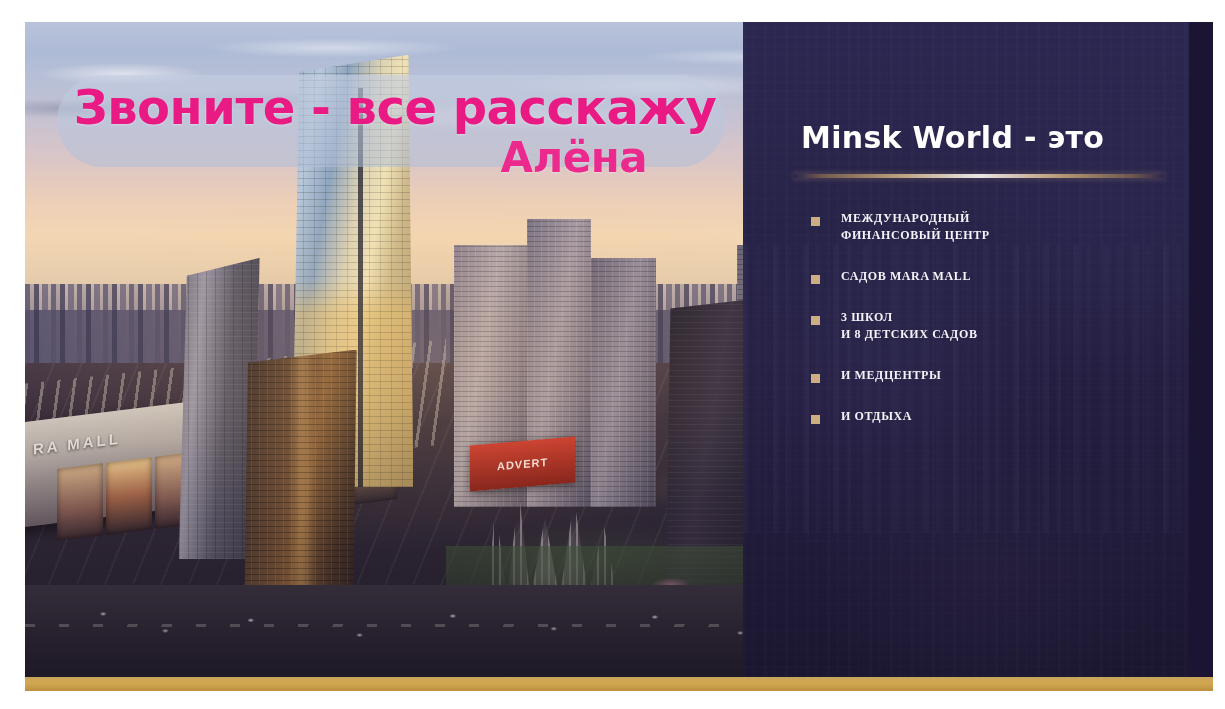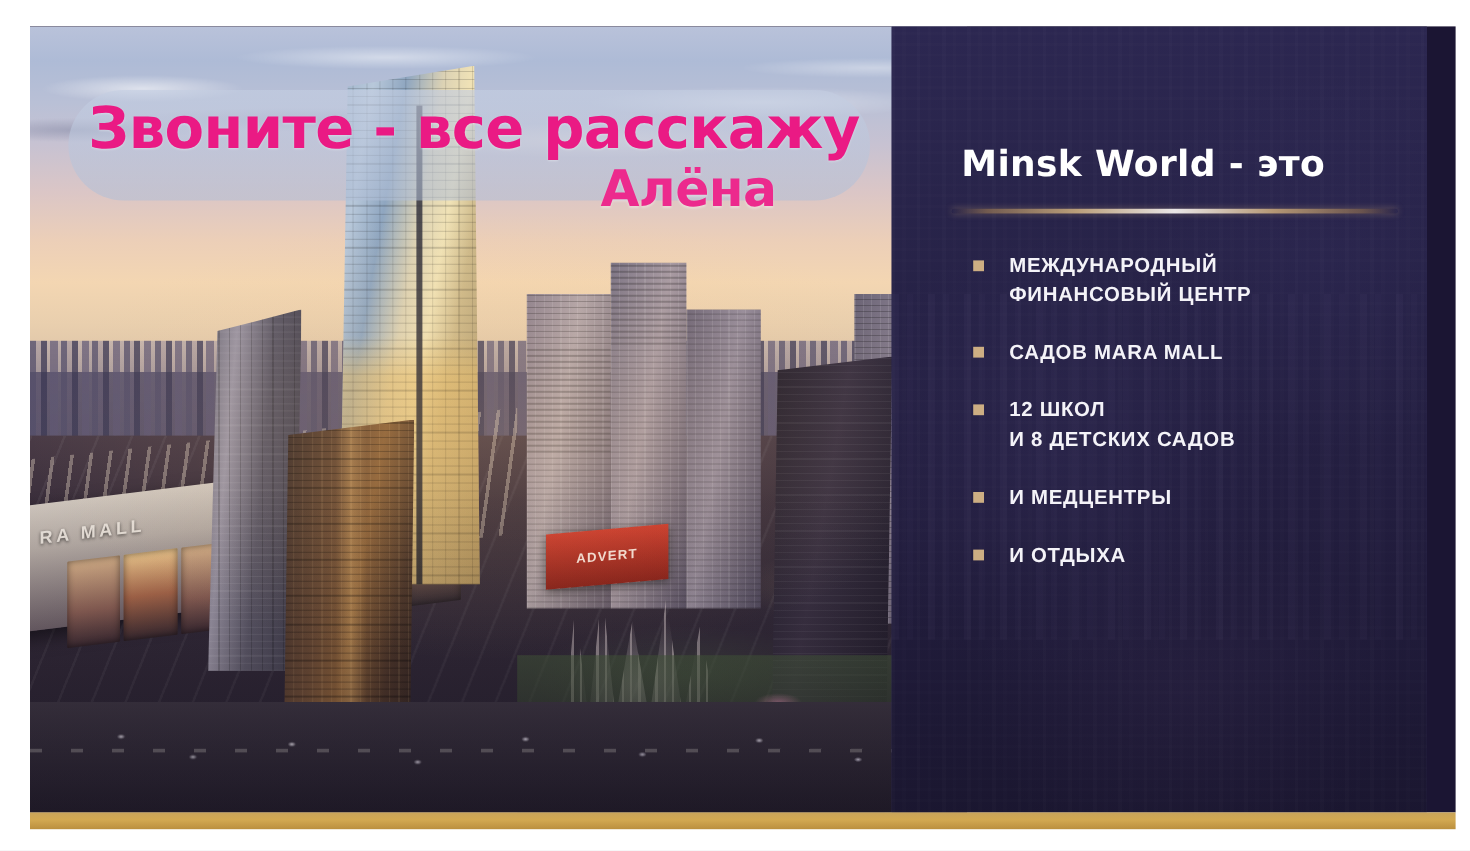--- a/index.html
+++ b/index.html
@@ -8,21 +8,21 @@
     font-family:"Liberation Sans","DejaVu Sans",sans-serif;
     position:relative;
   }
   .slide{
     position:absolute;left:25px;top:22px;width:1188px;height:655px;
     overflow:hidden;background:#1b1533;
   }
 
   
   .photo{
-    position:absolute;left:0;top:0;width:781px;height:655px;overflow:hidden;
+    position:absolute;left:0;top:0;width:781px;height:655px;overflow:hidden;padding-left:28px;
   }
   .sky{
     position:absolute;left:0;top:0;width:100%;height:44%;
     background:
       linear-gradient(180deg,
         #b9c2da 0%,
         #aebbd6 10%,
         #b9c0d6 22%,
         #c7c2d2 34%,
         #dbc6c6 48%,
@@ -301,22 +301,22 @@
   }
   .bullet{
     position:relative;display:block;padding-left:30px;margin-bottom:24px;
   }
   .bullet .sq{
     position:absolute;left:0;top:7px;width:9px;height:9px;
     background:#cdae83;
   }
   .bullet .txt{
     display:block;color:#f4f3f8;
-    font-family:Liberation Sans, sans-serif;
-    font-size:17px;font-weight:700;line-height:1.42;letter-spacing:.6px;
+    font-family:Liberation Serif, serif;
+    font-size:12px;font-weight:700;line-height:1.42;letter-spacing:.6px;
   }
 
   
   .goldbar{
     position:absolute;left:25px;top:677px;width:1188px;height:14px;
     background:linear-gradient(180deg,#c9a45a 0%,#d2a851 45%,#bb8f3e 100%);
   }
 </style>
 </head>
 <body>
@@ -376,21 +376,21 @@
           <span class="sq"></span>
           <span class="txt">МЕЖДУНАРОДНЫЙ</span>
           <span class="txt">ФИНАНСОВЫЙ ЦЕНТР</span>
         </div>
         <div class="bullet">
           <span class="sq"></span>
           <span class="txt">САДОВ MARA MALL</span>
         </div>
         <div class="bullet">
           <span class="sq"></span>
-          <span class="txt">12 ШКОЛ</span>
+          <span class="txt">3 ШКОЛ</span>
           <span class="txt">И 8 ДЕТСКИХ САДОВ</span>
         </div>
         <div class="bullet">
           <span class="sq"></span>
           <span class="txt">И МЕДЦЕНТРЫ</span>
         </div>
         <div class="bullet">
           <span class="sq"></span>
           <span class="txt">И ОТДЫХА</span>
         </div>

